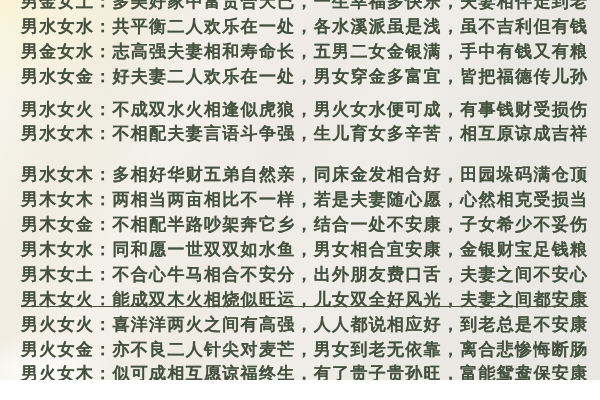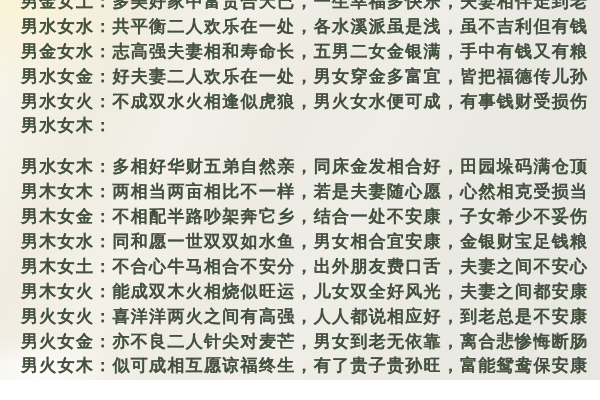--- a/index.html
+++ b/index.html
@@ -49,26 +49,27 @@
         <span class="text">共平衡二人欢乐在一处，各水溪派虽是浅，虽不吉利但有钱</span>
       </div>
       <div class="row" style="color: rgb(68, 81, 63);">
         <span class="label">男金女水：</span>
         <span class="text">志高强夫妻相和寿命长，五男二女金银满，手中有钱又有粮</span>
       </div>
       <div class="row" style="color: rgb(68, 81, 63);">
         <span class="label">男水女金：</span>
         <span class="text">好夫妻二人欢乐在一处，男女穿金多富宜，皆把福德传儿孙</span>
       </div>
-      <div class="row" style="color: rgb(68, 81, 63);">
+      <div class="row" style="color: rgb(68, 81, 63); margin-top: 8px;">
         <span class="label">男水女火：</span>
         <span class="text">不成双水火相逢似虎狼，男火女水便可成，有事钱财受损伤</span>
       </div>
       <div class="row" style="color: rgb(68, 81, 63);">
         <span class="label">男水女木：</span>
+        <span class="text">不相配夫妻言语斗争强，生儿育女多辛苦，相互原谅成吉祥</span>
       </div>
       <div class="row" style="color: rgb(68, 81, 63); margin-top: 16px;">
         <span class="label">男水女木：</span>
         <span class="text">多相好华财五弟自然亲，同床金发相合好，田园垛码满仓顶</span>
       </div>
       <div class="row" style="color: rgb(68, 81, 63);">
         <span class="label">男木女木：</span>
         <span class="text">两相当两亩相比不一样，若是夫妻随心愿，心然相克受损当</span>
       </div>
       <div class="row" style="color: rgb(68, 81, 63);">
@@ -76,21 +77,21 @@
         <span class="text">不相配半路吵架奔它乡，结合一处不安康，子女希少不妥伤</span>
       </div>
       <div class="row" style="color: rgb(68, 81, 63);">
         <span class="label">男木女水：</span>
         <span class="text">同和愿一世双双如水鱼，男女相合宜安康，金银财宝足钱粮</span>
       </div>
       <div class="row" style="color: rgb(68, 81, 63);">
         <span class="label">男木女土：</span>
         <span class="text">不合心牛马相合不安分，出外朋友费口舌，夫妻之间不安心</span>
       </div>
-      <div class="row" style="color: rgb(68, 81, 63);">
+      <div class="row" style="color: rgb(68, 81, 63); text-decoration: underline;">
         <span class="label">男木女火：</span>
         <span class="text">能成双木火相烧似旺运，儿女双全好风光，夫妻之间都安康</span>
       </div>
       <div class="row" style="color: rgb(68, 81, 63);">
         <span class="label">男火女火：</span>
         <span class="text">喜洋洋两火之间有高强，人人都说相应好，到老总是不安康</span>
       </div>
       <div class="row" style="color: rgb(68, 81, 63);">
         <span class="label">男火女金：</span>
         <span class="text">亦不良二人针尖对麦芒，男女到老无依靠，离合悲惨悔断肠</span>

